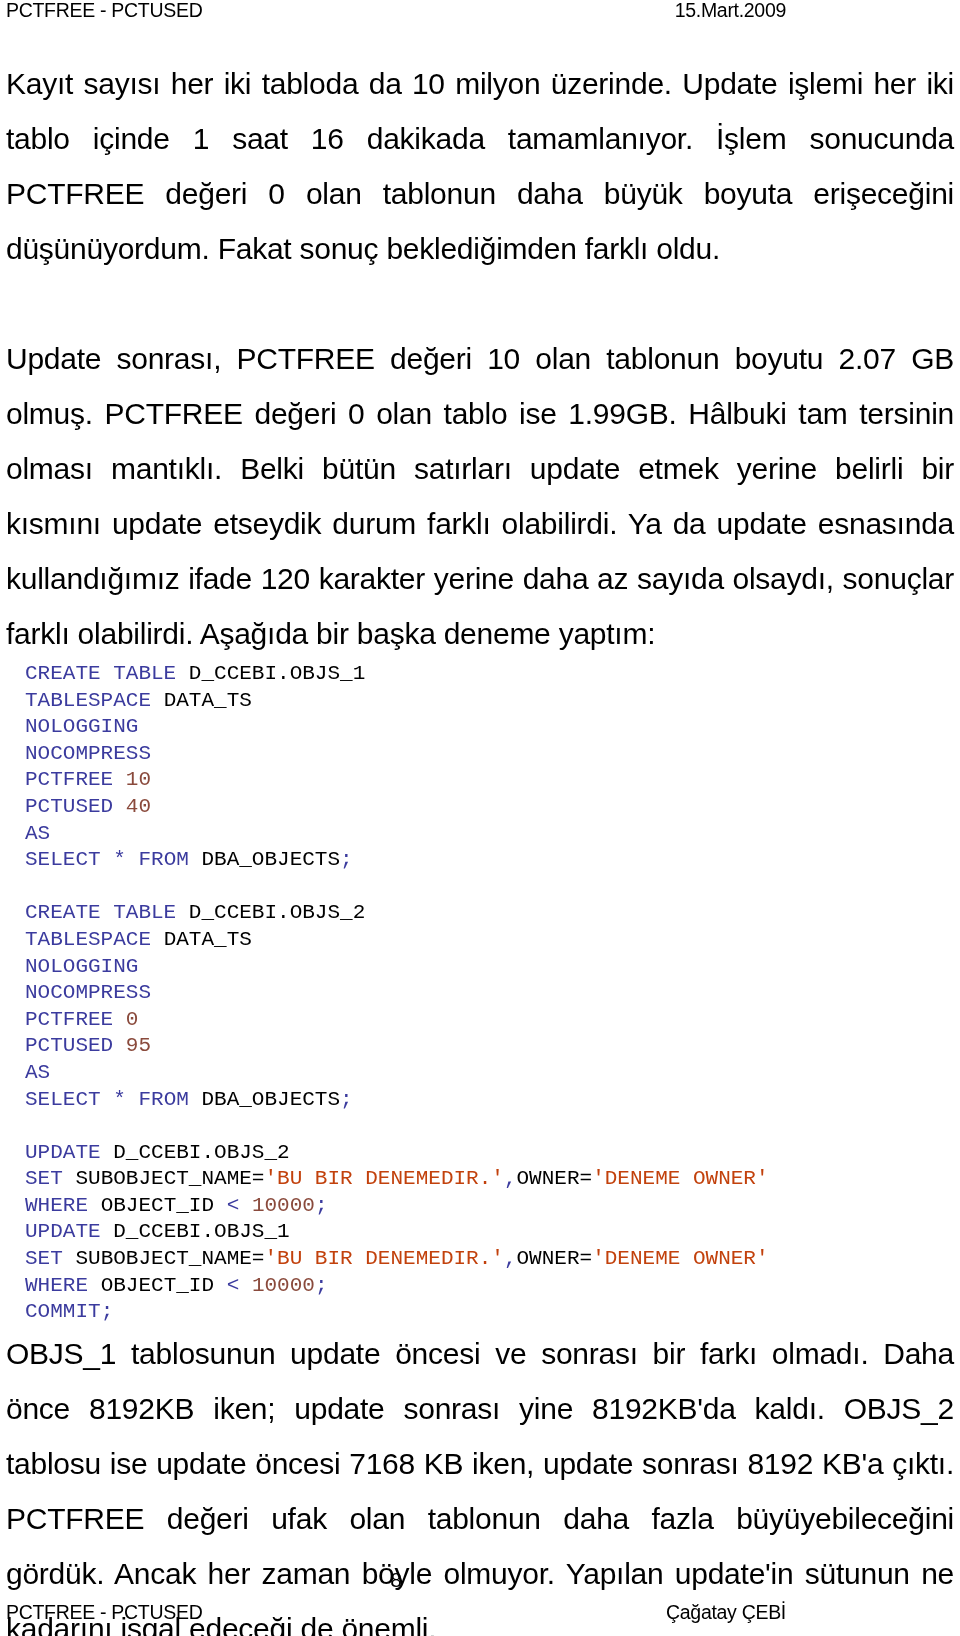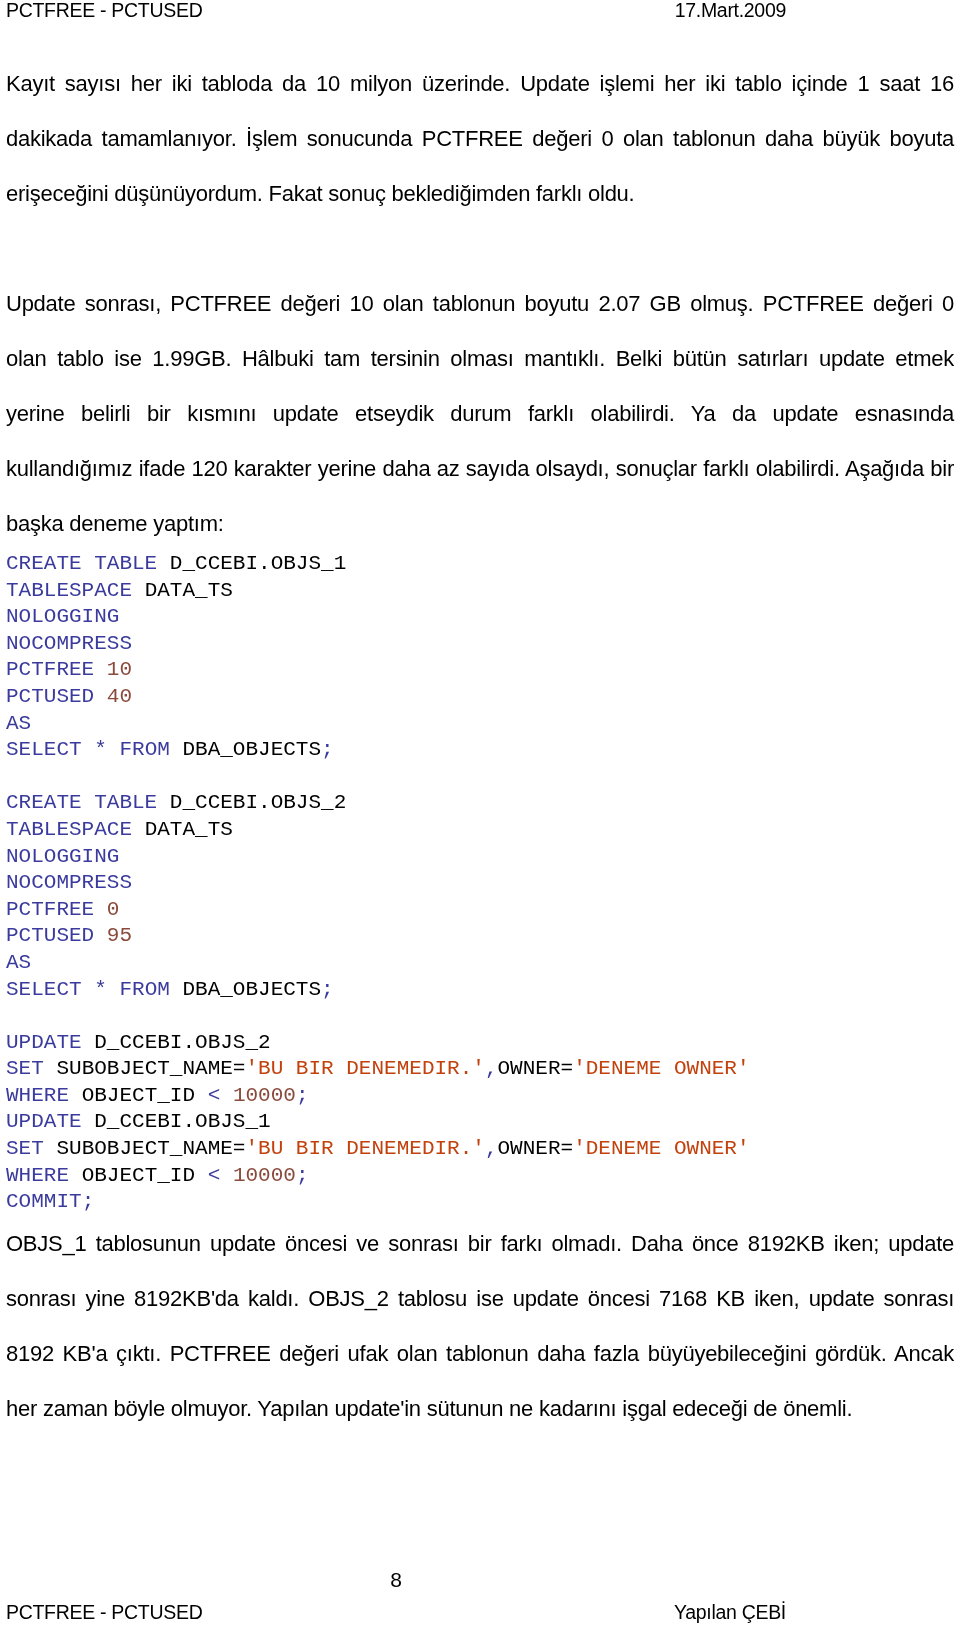--- a/index.html
+++ b/index.html
@@ -46,39 +46,39 @@
     position: absolute;
     top: 56px;
     left: 6px;
     width: 948px;
   }
 
   p.para {
     margin: 0 0 0 0;
     text-align: justify;
     text-justify: inter-word;
-    font-size: 22px;
+    font-size: 30px;
     line-height: 55px;
     letter-spacing: -0.25px;
     word-spacing: 0px;
   }
   p.para.gap-after { margin-bottom: 55px; }
 
   
   .code-block {
     margin: 0;
     padding: 0;
     font-family: "Liberation Mono", "DejaVu Sans Mono", monospace;
     font-size: 21px;
     line-height: 26.6px;
     letter-spacing: 0px;
     white-space: pre;
     color: #000000;
   }
-  .code-line { white-space: pre; min-height: 26.6px; }
+  .code-line { white-space: pre; min-height: 26.6px; margin-left: 19px; }
   .kw   { color: #3b3b9e; }
   .num  { color: #8a4a3c; text-align: right; }
   .str  { color: #c2410c; }
   .pl   { color: #000000; }
   .blank-line { height: 26.6px; }
 
   
   .closing {
     margin-top: 48px;
   }
@@ -107,35 +107,35 @@
   .running-footer .ftr-left { white-space: nowrap; }
   .running-footer .ftr-right { white-space: nowrap; }
 </style>
 </head>
 <body>
 
 <div class="page">
 
   <div class="running-header">
     <span class="hdr-left">PCTFREE - PCTUSED</span>
-    <span class="hdr-right">17.Mart.2009</span>
+    <span class="hdr-right">15.Mart.2009</span>
   </div>
 
   <div class="content">
 
     <p class="para gap-after">Kayıt sayısı her iki tabloda da 10 milyon üzerinde. Update işlemi her iki tablo içinde 1 saat 16 dakikada tamamlanıyor. İşlem sonucunda PCTFREE değeri 0 olan tablonun daha büyük boyuta erişeceğini düşünüyordum. Fakat sonuç beklediğimden farklı oldu.</p>
 
     <p class="para">Update sonrası, PCTFREE değeri 10 olan tablonun boyutu 2.07 GB olmuş. PCTFREE değeri 0 olan tablo ise 1.99GB. Hâlbuki tam tersinin olması mantıklı. Belki bütün satırları update etmek yerine belirli bir kısmını update etseydik durum farklı olabilirdi.  Ya da update esnasında kullandığımız ifade 120 karakter yerine daha az sayıda olsaydı, sonuçlar farklı olabilirdi.  Aşağıda bir başka deneme yaptım:</p>
 
     <div class="code-block" id="code-block"><div class="code-line"><span class="kw">CREATE TABLE </span><span class="pl">D_CCEBI.OBJS_1</span></div><div class="code-line"><span class="kw">TABLESPACE </span><span class="pl">DATA_TS</span></div><div class="code-line"><span class="kw">NOLOGGING</span></div><div class="code-line"><span class="kw">NOCOMPRESS</span></div><div class="code-line"><span class="kw">PCTFREE </span><span class="num">10</span></div><div class="code-line"><span class="kw">PCTUSED </span><span class="num">40</span></div><div class="code-line"><span class="kw">AS</span></div><div class="code-line"><span class="kw">SELECT </span><span class="kw">* </span><span class="kw">FROM </span><span class="pl">DBA_OBJECTS</span><span class="kw">;</span></div><div class="code-line blank-line">&nbsp;</div><div class="code-line"><span class="kw">CREATE TABLE </span><span class="pl">D_CCEBI.OBJS_2</span></div><div class="code-line"><span class="kw">TABLESPACE </span><span class="pl">DATA_TS</span></div><div class="code-line"><span class="kw">NOLOGGING</span></div><div class="code-line"><span class="kw">NOCOMPRESS</span></div><div class="code-line"><span class="kw">PCTFREE </span><span class="num">0</span></div><div class="code-line"><span class="kw">PCTUSED </span><span class="num">95</span></div><div class="code-line"><span class="kw">AS</span></div><div class="code-line"><span class="kw">SELECT </span><span class="kw">* </span><span class="kw">FROM </span><span class="pl">DBA_OBJECTS</span><span class="kw">;</span></div><div class="code-line blank-line">&nbsp;</div><div class="code-line"><span class="kw">UPDATE </span><span class="pl">D_CCEBI.OBJS_2</span></div><div class="code-line"><span class="kw">SET </span><span class="pl">SUBOBJECT_NAME=</span><span class="str">'BU BIR DENEMEDIR.'</span><span class="kw">,</span><span class="pl">OWNER=</span><span class="str">'DENEME OWNER'</span></div><div class="code-line"><span class="kw">WHERE </span><span class="pl">OBJECT_ID </span><span class="kw">&lt; </span><span class="num">10000</span><span class="kw">;</span></div><div class="code-line"><span class="kw">UPDATE </span><span class="pl">D_CCEBI.OBJS_1</span></div><div class="code-line"><span class="kw">SET </span><span class="pl">SUBOBJECT_NAME=</span><span class="str">'BU BIR DENEMEDIR.'</span><span class="kw">,</span><span class="pl">OWNER=</span><span class="str">'DENEME OWNER'</span></div><div class="code-line"><span class="kw">WHERE </span><span class="pl">OBJECT_ID </span><span class="kw">&lt; </span><span class="num">10000</span><span class="kw">;</span></div><div class="code-line"><span class="kw">COMMIT</span><span class="kw">;</span></div></div>
 
     <p class="para closing">OBJS_1 tablosunun update öncesi ve sonrası bir farkı olmadı. Daha önce 8192KB iken; update sonrası yine 8192KB'da kaldı. OBJS_2 tablosu ise update öncesi 7168 KB iken, update sonrası 8192 KB'a çıktı. PCTFREE değeri ufak olan tablonun daha fazla büyüyebileceğini gördük. Ancak her zaman böyle olmuyor. Yapılan update'in sütunun ne kadarını işgal edeceği de önemli.</p>
 
   </div>
 
   <div class="page-number">8</div>
 
   <div class="running-footer">
     <span class="ftr-left">PCTFREE - PCTUSED</span>
-    <span class="ftr-right">Yapılan ÇEBİ</span>
+    <span class="ftr-right">Çağatay ÇEBİ</span>
   </div>
 
 </div>
 
 </body></html>

